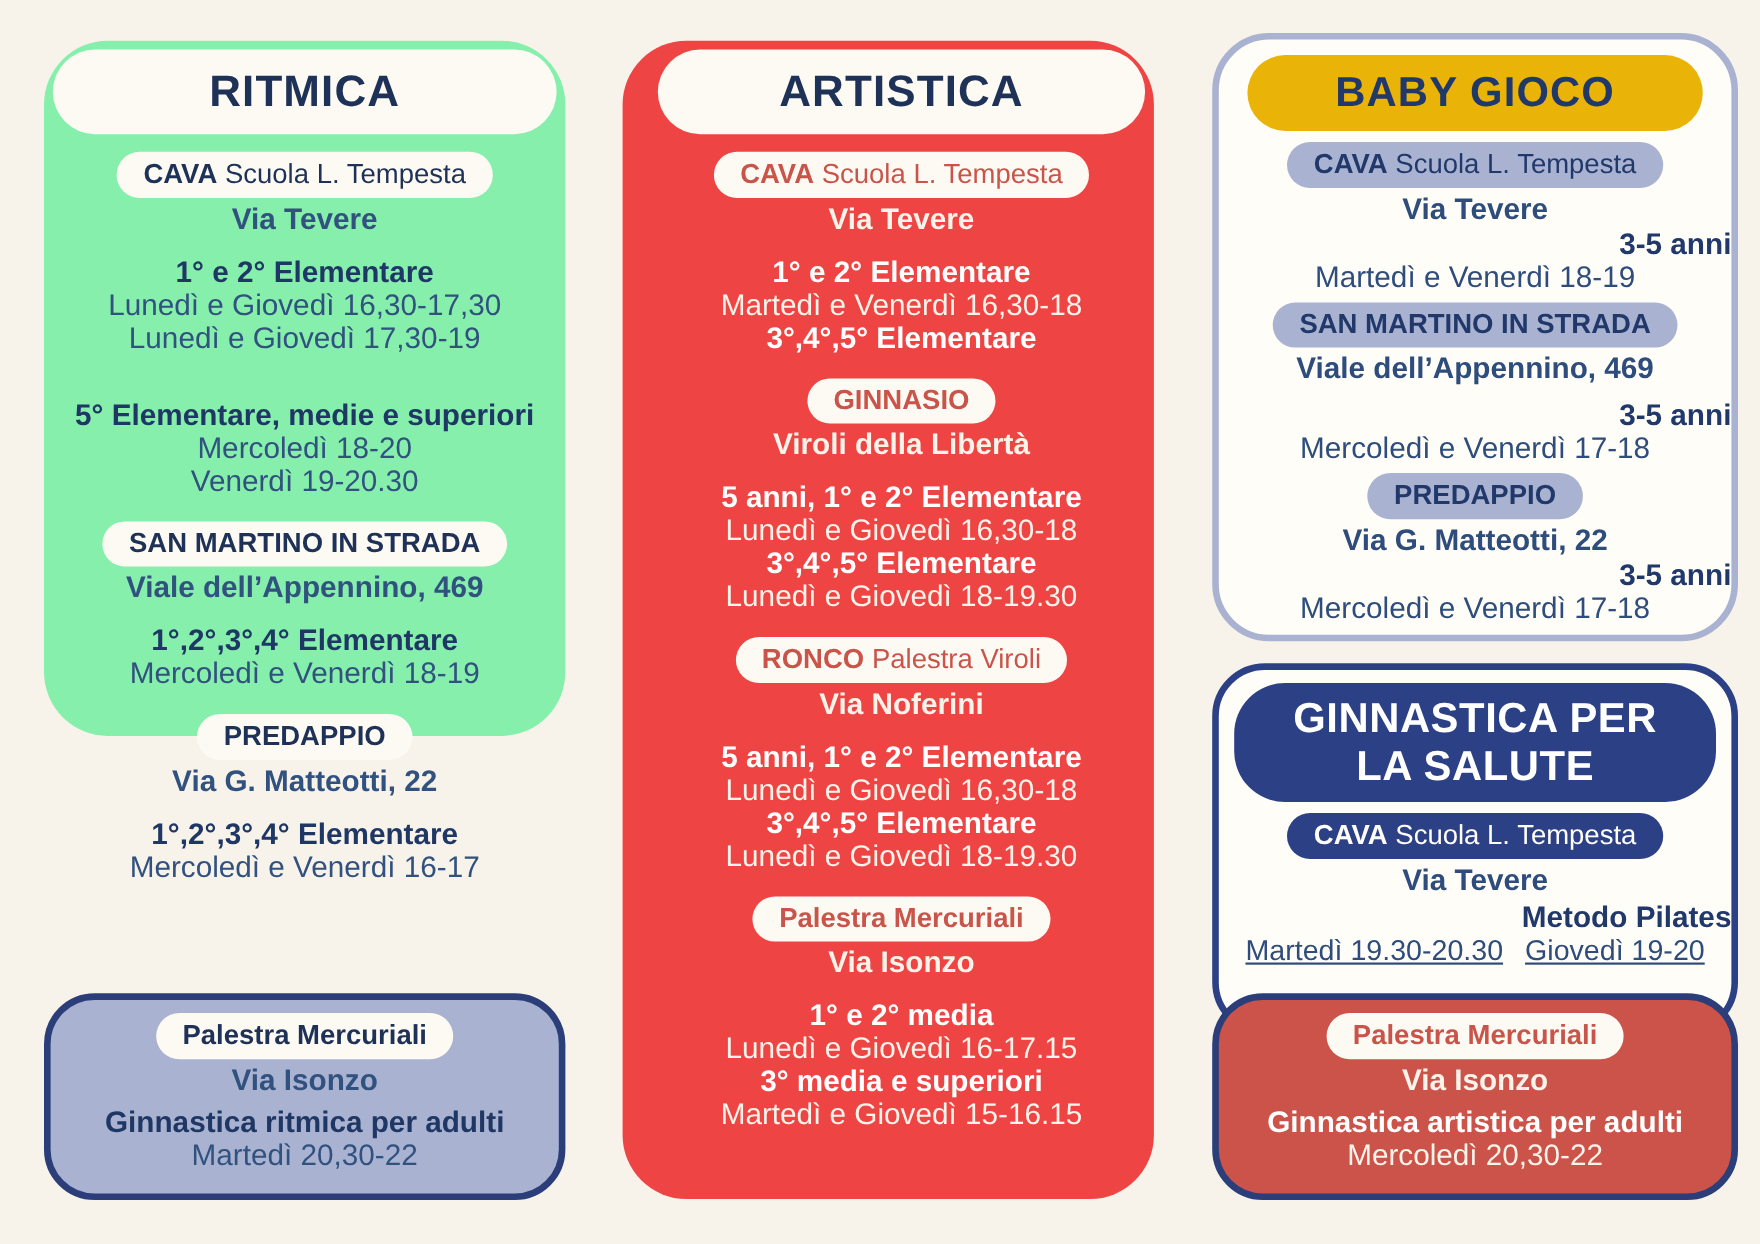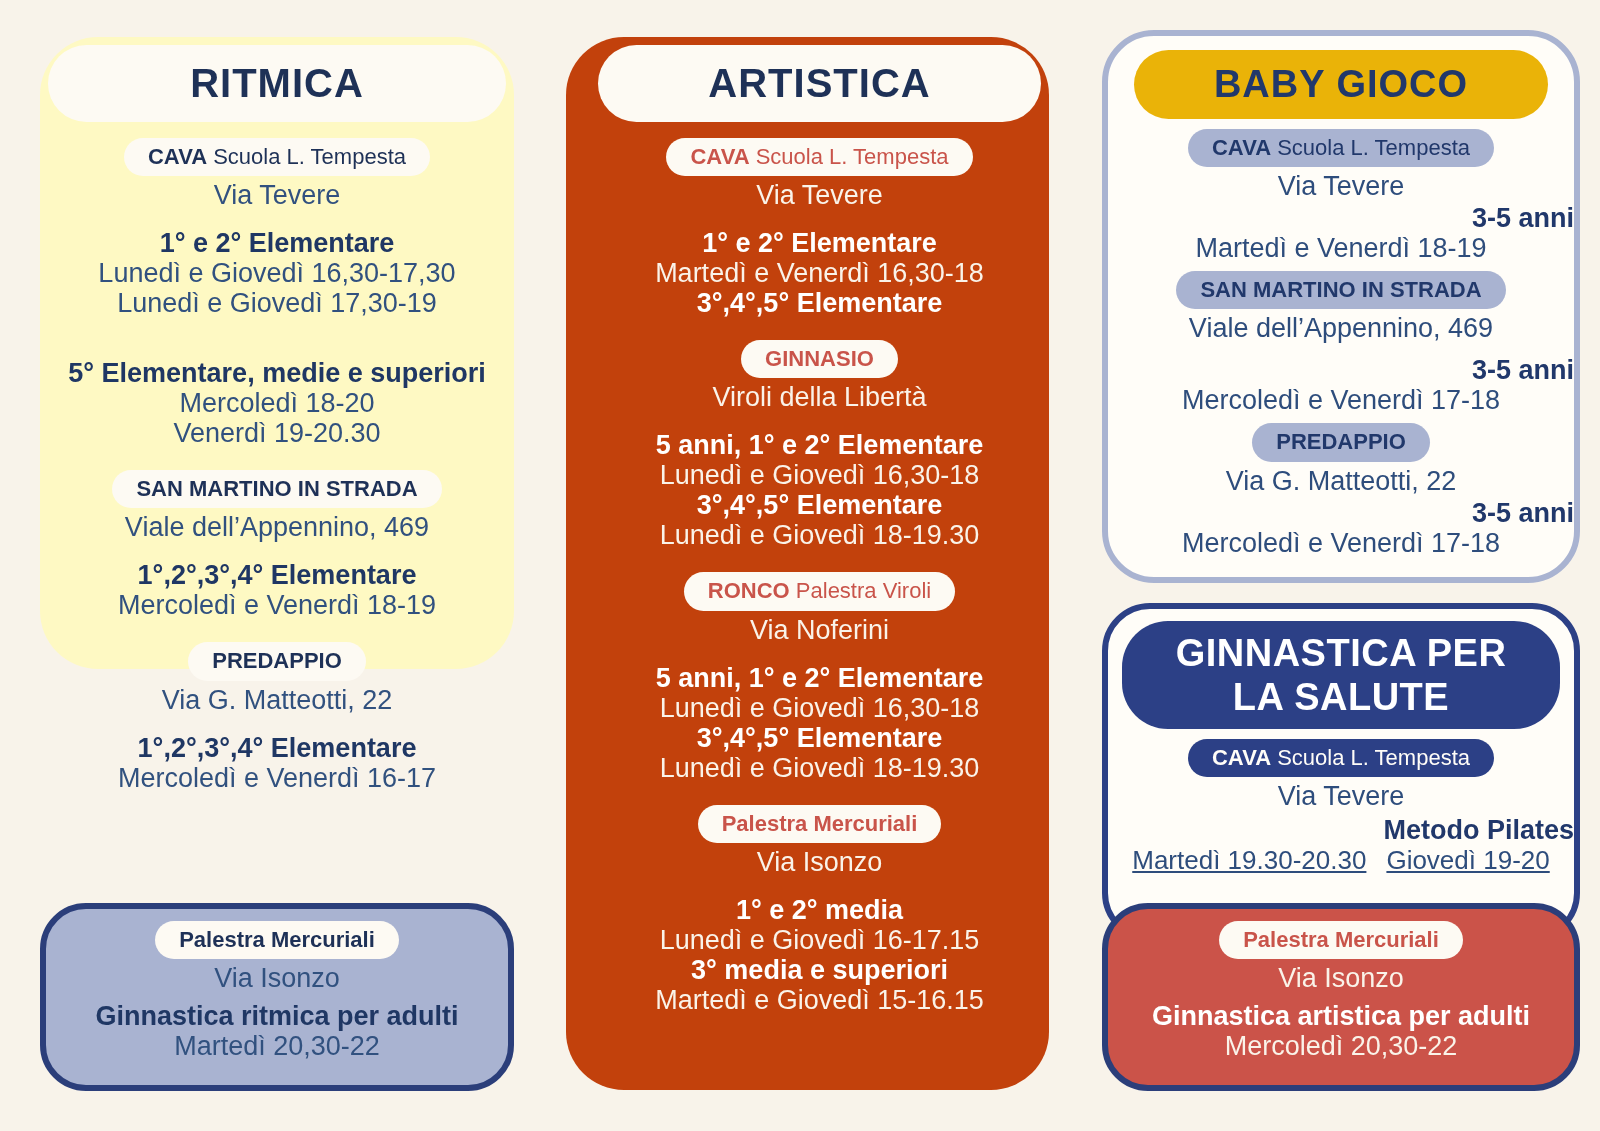--- a/index.html
+++ b/index.html
@@ -5,53 +5,53 @@
   * { margin:0; padding:0; box-sizing:border-box; }
   html,body { width:1600px; height:1131px; }
   body {
     background:#f8f3ea;
     font-family:"Liberation Sans","DejaVu Sans",sans-serif;
     position:relative;
     overflow:hidden;
   }
   .card { position:absolute; text-align:center; }
 
-  .left-main  { left:40px;  top:37px;  width:474px; height:632px;  background:#fef9c3; border-radius:58px; }
+  .left-main  { left:40px;  top:37px;  width:474px; height:632px;  background:#86efac; border-radius:58px; }
   .left-bottom{ left:40px;  top:903px; width:474px; height:188px;  background:#a9b3d1; border:6px solid #2b3e7a; border-radius:46px; }
-  .mid        { left:566px; top:37px;  width:483px; height:1053px; background:#c2410c; border-radius:58px;padding-left:24px; }
+  .mid        { left:566px; top:37px;  width:483px; height:1053px; background:#ef4444; border-radius:58px;padding-left:24px; }
   .right1     { left:1102px;top:30px;  width:478px; height:553px;  background:#fffdf8; border:6px solid #a9b3d1; border-radius:52px; }
   .right2     { left:1102px;top:603px; width:478px; height:338px;  background:#fffdf8; border:6px solid #2c4086; border-radius:48px; }
   .right3     { left:1102px;top:903px; width:478px; height:188px;  background:#cb5349; border:6px solid #2b3e7a; border-radius:46px; }
 
   .title-pill {
     margin:8px 8px 0; background:#fdfaf3; border-radius:44px;
     padding:16px 0; font-size:40px; font-weight:700; color:#1e3157; letter-spacing:1px;
   }
   .baby-title-pill {
     margin:14px 26px 0; background:#eab308; border-radius:40px;
     padding:13px 0; font-size:38px; font-weight:700; color:#21386b; letter-spacing:1px;
   }
   .salute-title-pill {
     margin:12px 14px 0; background:#2c4086; border-radius:46px;
     padding:10px 0; font-size:38px; font-weight:700; color:#ffffff; line-height:1.16; letter-spacing:0.5px;
   }
 
   .venue-pill {
     display:inline-block; margin-top:16px; padding:7px 24px;
-    border-radius:30px; font-size:22px; line-height:1.1; font-weight:400;
+    border-radius:30px; font-size:25px; line-height:1.1; font-weight:400;
   }
   .b { font-weight:700; }
   .all-b { font-weight:700; }
 
   .left-main .venue-pill, .left-bottom .venue-pill { background:#fdfaf3; color:#1e3157; }
   .mid .venue-pill,  .right3 .venue-pill { background:#fdfaf3; color:#c9544a; }
   .right1 .venue-pill { background:#a9b3d1; color:#21386b; }
   .right2 .venue-pill { background:#2c4086; color:#fffdf8; }
 
-  .addr { margin-top:4px; font-size:27px; line-height:30px; }
+  .addr { margin-top:4px; font-size:27px; line-height:30px;font-weight:bold; }
   .cls  { font-size:27px; line-height:30px; font-weight:700; }
   .sch  { font-size:27px; line-height:30px; }
 
   .mt1 { margin-top:18px; }   
   .mt2 { margin-top:40px; }   
   .mtv { margin-top:22px; }   
   .mts { margin-top:8px; }
 
   .on-peri .addr, .on-peri .sch { color:#31517f; }
   .on-peri .cls { color:#1f3764; }

